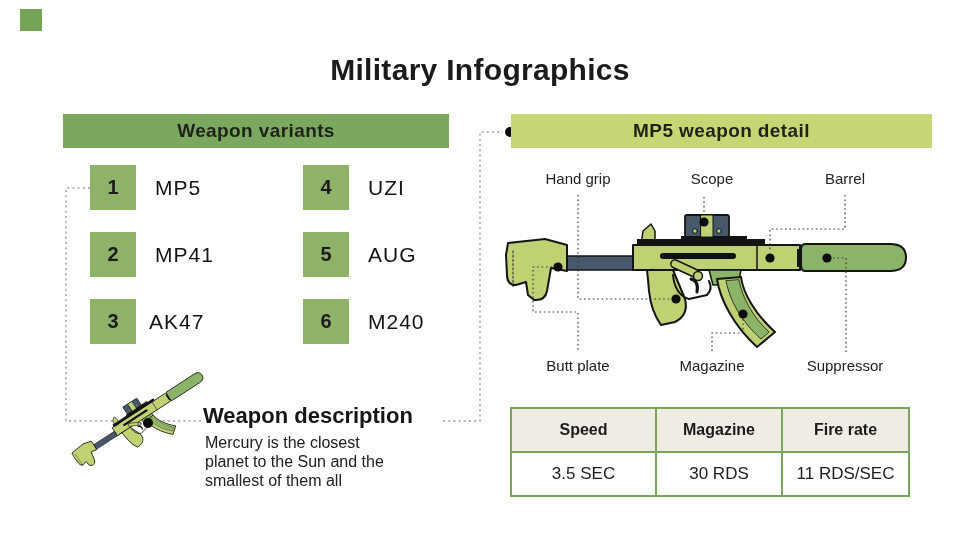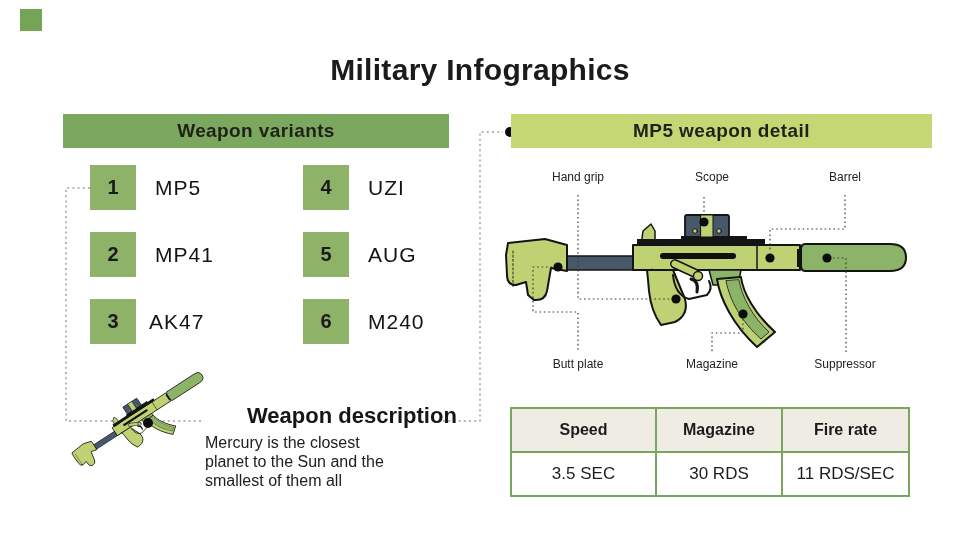--- a/index.html
+++ b/index.html
@@ -10,22 +10,22 @@
   .page-title{left:0;right:0;top:52px;text-align:center;font-size:30px;line-height:36px;
               font-weight:700;letter-spacing:.3px;color:#1b1b1b;z-index:2;}
   .bar{top:114px;height:34px;display:flex;align-items:center;justify-content:center;
        font-size:19px;font-weight:700;letter-spacing:.4px;color:#1e2218;z-index:2;}
   .bar-left{left:63px;width:386px;background:#7CA75E;}
   .bar-right{left:511px;width:421px;background:#C5D675;}
   .num-square{width:46px;height:45px;background:#8FB269;display:flex;align-items:center;
               justify-content:center;font-size:20px;font-weight:600;color:#1b1b1b;z-index:2;}
   .variant-label{height:45px;display:flex;align-items:center;font-size:21px;font-weight:500;
                  letter-spacing:1px;color:#141414;z-index:2;}
-  .part-label{width:130px;text-align:center;font-size:12px;color:#222222;z-index:2;}
-  .desc-title{left:203px;top:403px;font-size:22px;font-weight:700;color:#161616;z-index:2;margin-left:44px;}
+  .part-label{width:130px;text-align:center;font-size:15px;color:#222222;z-index:2;}
+  .desc-title{left:203px;top:403px;font-size:22px;font-weight:700;color:#161616;z-index:2;}
   .desc-line{left:205px;width:250px;font-size:16px;line-height:19.5px;color:#202020;z-index:2;}
   .spec-table{left:510px;top:407px;border-collapse:collapse;z-index:2;}
   .spec-table td{border:2px solid #7BA55C;text-align:center;vertical-align:middle;padding:0;}
   .spec-table .th{height:42px;background:#EFECE3;font-size:16px;font-weight:700;color:#1b1b1b;}
   .spec-table .tdv{height:42px;background:#ffffff;font-size:17px;color:#1d1d1d;}
   .c0{width:143px;}.c1{width:124px;}.c2{width:125px;}
   .overlay{left:0;top:0;z-index:1;}
 </style>
 </head>
 <body>

